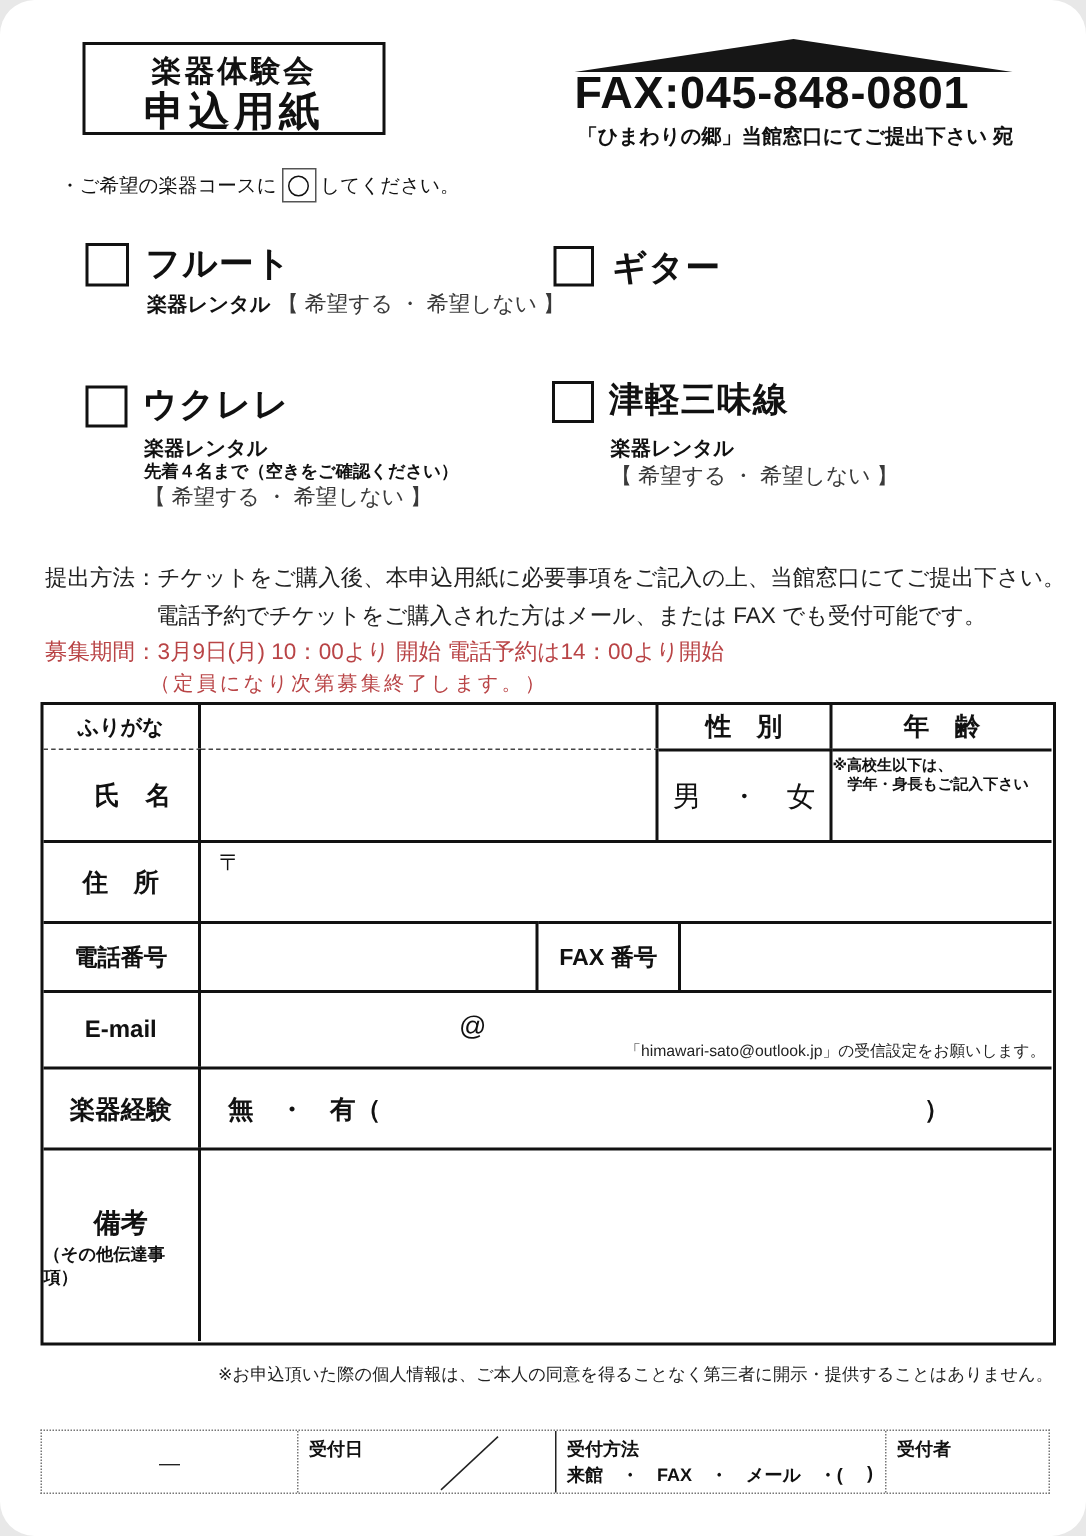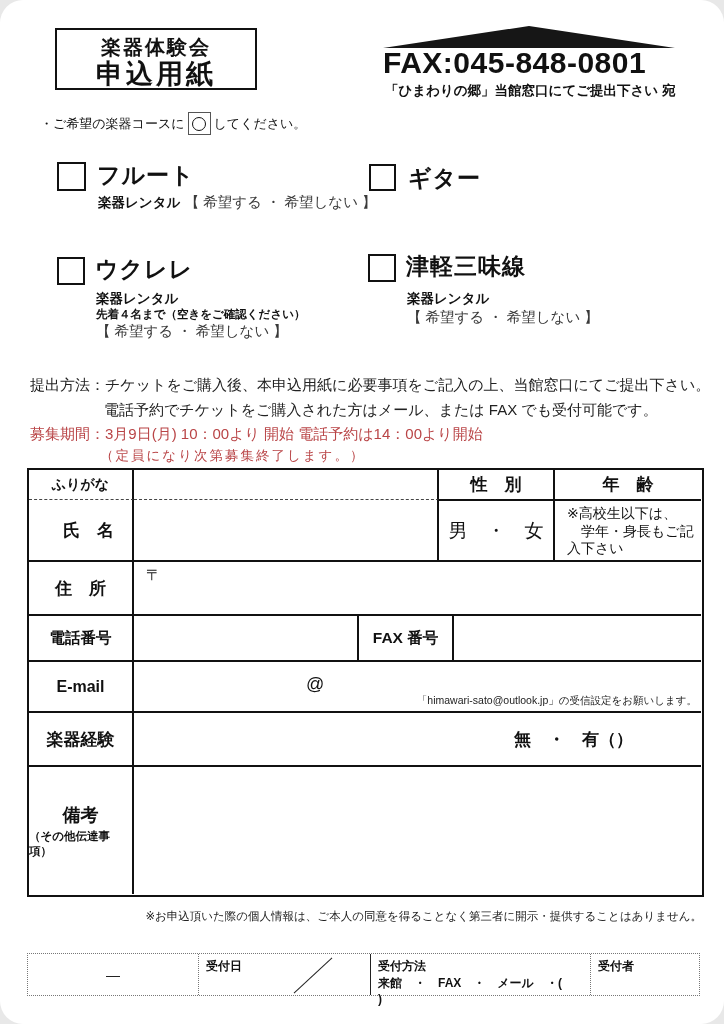--- a/index.html
+++ b/index.html
@@ -70,26 +70,26 @@
   }
   .r1 { height:29px;text-align:center; } .r2 { height:61px; } .r3 { height:54px; }
   .r4 { height:46px; } .r5 { height:51px; } .r6 { height:54px; } .r7 { height:129px; }
   .w-label { width:105px; } .w-main { width:305px; } .w-sex { width:116px; } .w-age { width:146px; }
   .w-rest { width:567px; } .w-tel { width:225px; } .w-faxl { width:95px; } .w-faxv { width:247px; }
   .furigana-lbl { font-size:14px; }
   .name-lbl, .addr-lbl, .exp-lbl { font-size:17px; }
   .tel-lbl { font-size:15.5px; }
   .email-lbl { font-size:16px; }
   .sexopts { display:flex; align-items:center; justify-content:center; font-size:19px; }
-  .agenote { font-size:14px; font-weight:normal; padding:4px 2px 0 12px; line-height:1.25; }
+  .agenote { font-size:10px; font-weight:bold; padding:4px 2px 0 0; line-height:1.25; }
   .postal { position:absolute; left:12px; top:4px; font-size:15px; }
   .faxlblcell { display:flex; align-items:center; justify-content:center; font-weight:bold; font-size:15.5px; }
   .at-sign { position:absolute; left:172px; top:12px; font-size:18px; }
   .email-note { position:absolute; right:4px; bottom:3px; font-size:10.5px; color:#222; }
-  .expcell { display:flex; align-items:center; justify-content:flex-end;
+  .expcell { display:flex; align-items:center; justify-content:space-between;
              font-weight:bold; font-size:17px; padding:0 68px 0 18px; }
   .remarks-lbl { font-size:18px; }
   .remarks-sub { font-size:11.5px; margin-top:2px; }
   
   .privacy { position:absolute; right:22px; top:909px; font-size:11.5px; color:#222; }
   .office-table {
     position:absolute; left:27px; top:953px; width:673px; height:43px;
     border:1px dotted #777; display:flex; font-size:12px;
   }
   .ocell { position:relative; height:100%; }
@@ -97,21 +97,21 @@
   .oc2 { width:172px; border-right:1.5px solid #222; }
   .oc3 { width:220px; border-right:1px dotted #777; }
   .oc4 { flex:1; }
   .olabel { position:absolute; left:7px; top:4px; font-weight:bold; white-space:nowrap; }
   .date-slash {
     position:absolute; left:88px; top:21px; width:52px; height:0;
     border-top:1.3px solid #222; transform:rotate(-43deg);
   }
   .method-opts {
     position:absolute; left:7px; right:8px; top:21px;
-    display:flex; justify-content:space-between; font-weight:bold; white-space:nowrap;flex-direction:column;
+    display:flex; justify-content:space-between; font-weight:bold; white-space:nowrap;
   }
   .odash { font-size:14px; color:#222; }
 </style>
 </head>
 <body>
 
 <div id="page">
 
   <div class="title-box">
     <div class="title-line1">楽器体験会</div>

